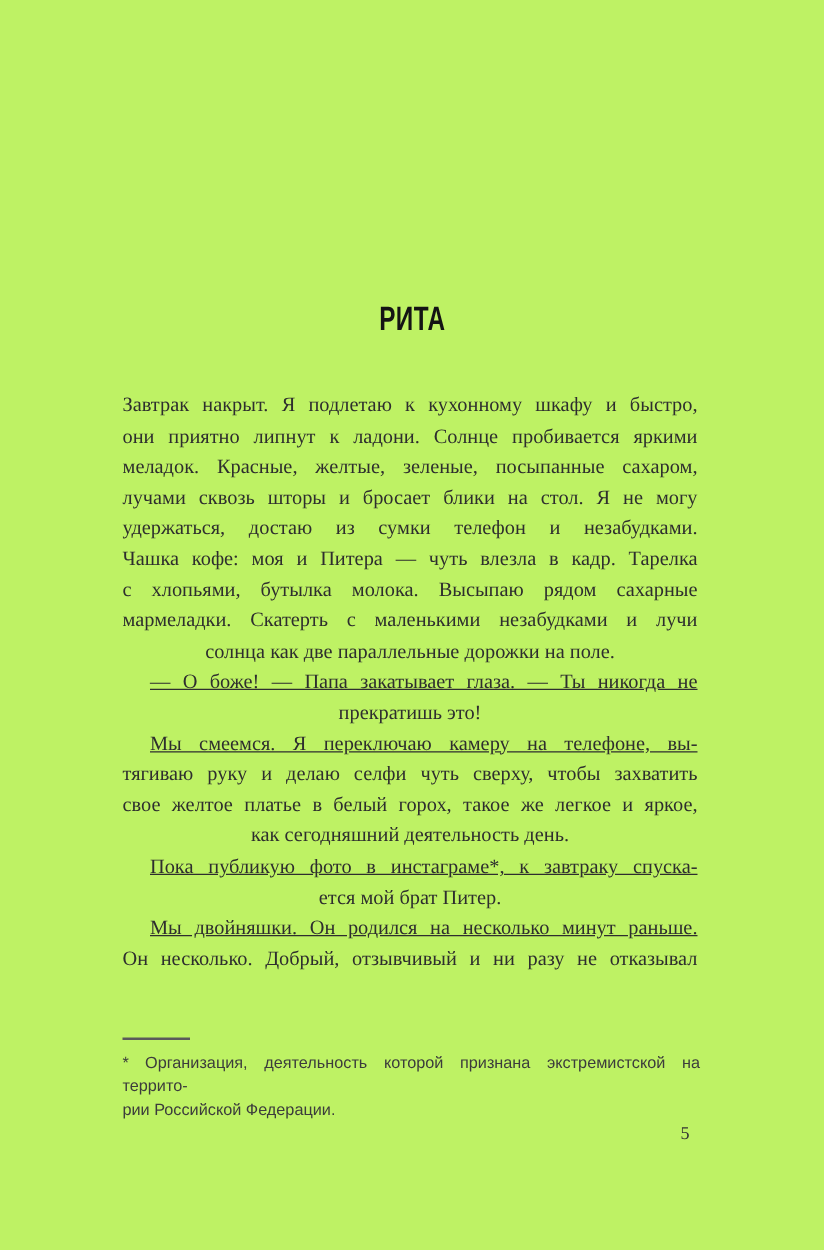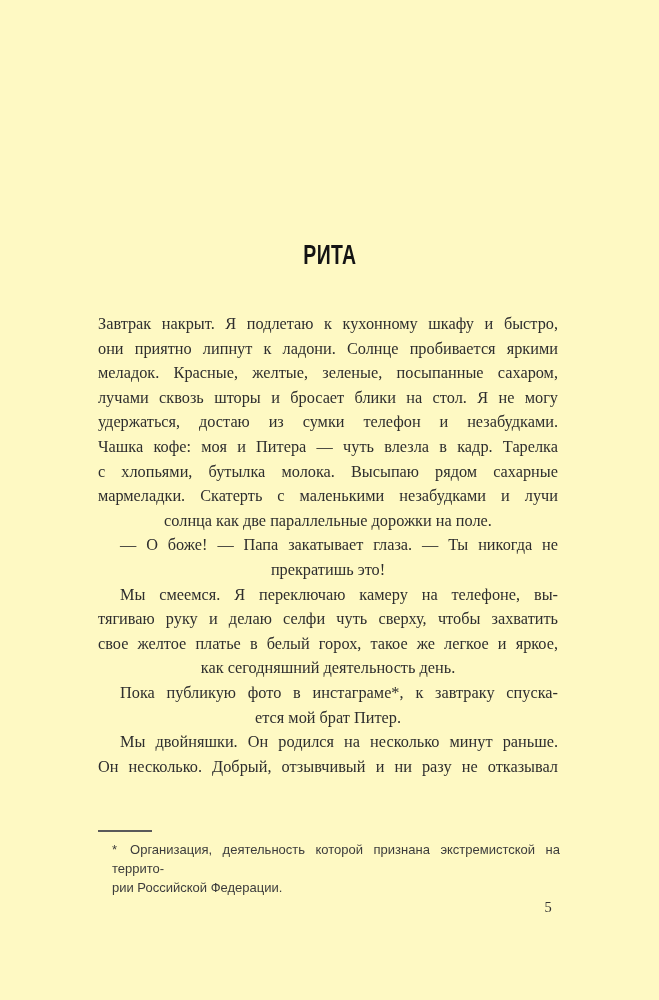--- a/index.html
+++ b/index.html
@@ -1,20 +1,20 @@
 <!DOCTYPE html>
 <html><head>
 <meta charset="utf-8">
 <style>
   html, body { margin: 0; padding: 0; background: #fff; }
   .page {
     position: relative;
     width: 659px;
     height: 1000px;
-    background: #fef9c3;
+    background: #bef264;
     overflow: hidden;
     font-family: "Liberation Serif", serif;
   }
   .chapter-title {
     position: absolute;
     top: 242px;
     left: 0;
     right: 0;
     margin: 0;
     text-align: center;
@@ -43,40 +43,39 @@
     height: 24.6px;
     white-space: nowrap;
     text-align: center;
   }
   .body-text .line.just {
     white-space: normal;
     text-align: justify;
     text-align-last: justify;
   }
   .line.indent { padding-left: 22px; }
-  .body-text .line.just.indent { padding-left: 0; text-indent: 22px; }
+  .body-text .line.just.indent { padding-left: 0; text-indent: 22px; text-decoration: underline; }
   .footnote {
     position: absolute;
     left: 98px;
     top: 830px;
     width: 462px;
     font-family: "Liberation Sans", sans-serif;
     color: #3c3c3c;
   }
   .footnote-rule {
     width: 54px;
     height: 1.5px;
     background: #5a5a5a;
     margin-bottom: 8px;
   }
   .fn-line {
     font-size: 13px;
     line-height: 19px;
     text-align: left;
-    margin-left: 14px;
   }
   .fn-line.just {
     text-align: justify;
     text-align-last: justify;
   }
   .page-number {
     position: absolute;
     left: 538px;
     top: 899px;
     width: 20px;

